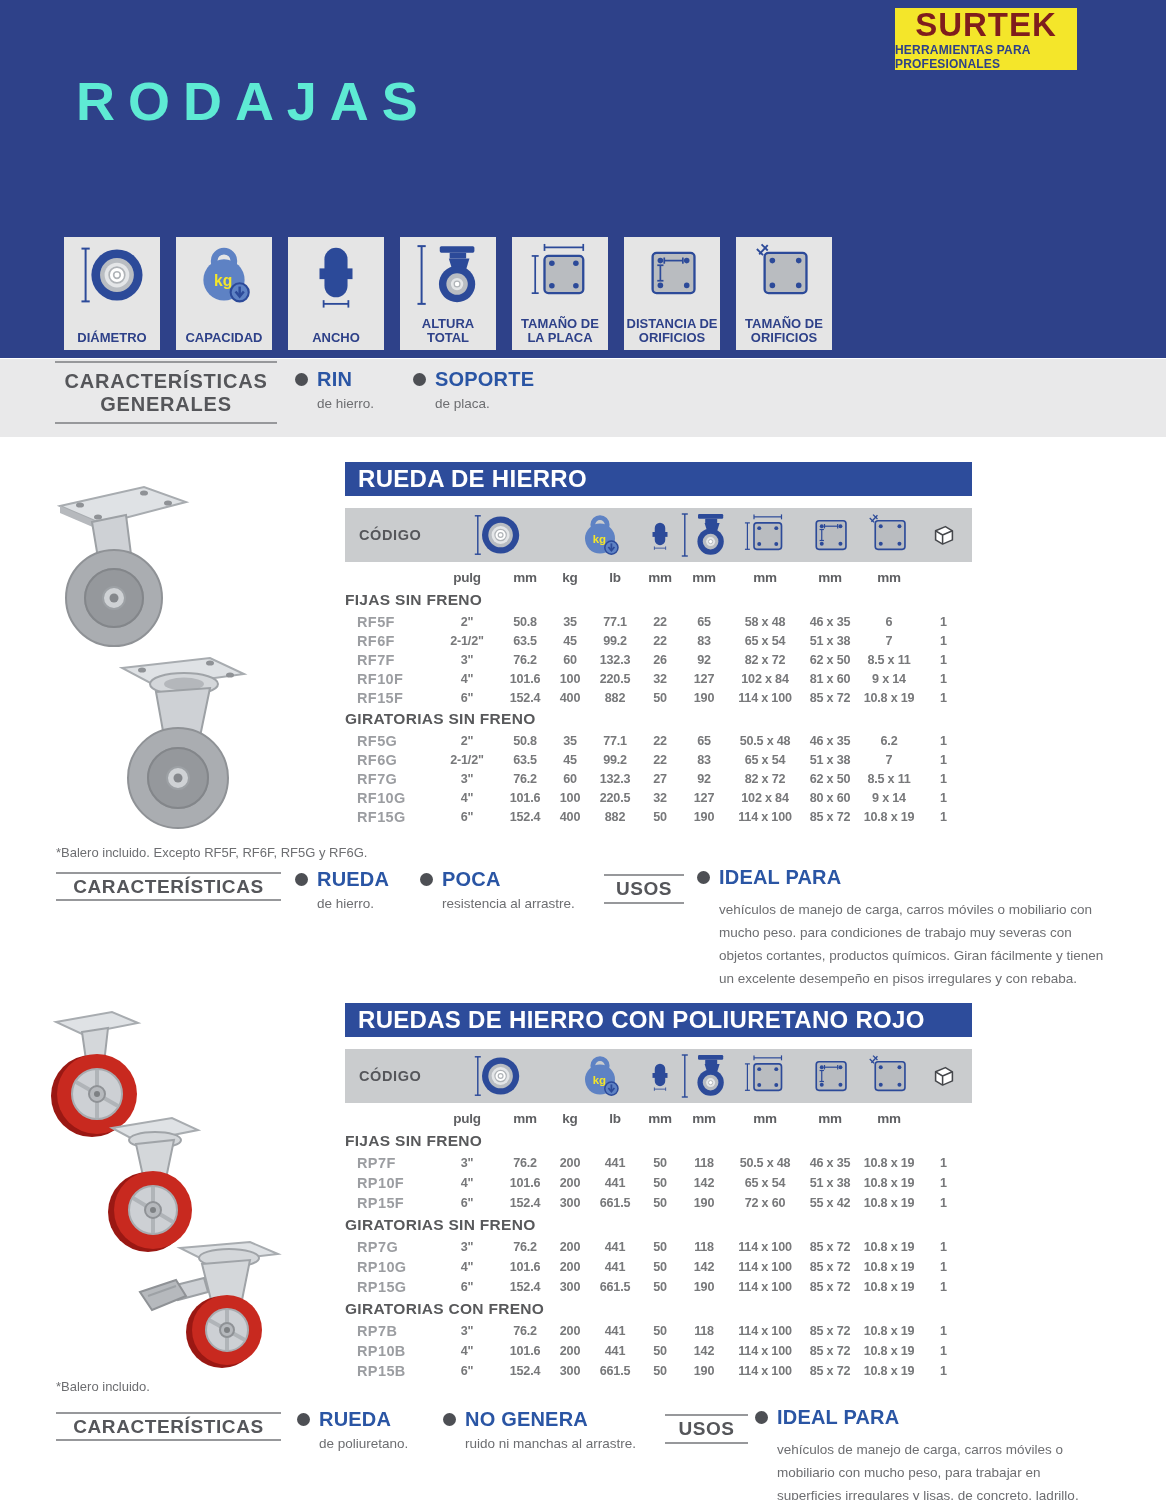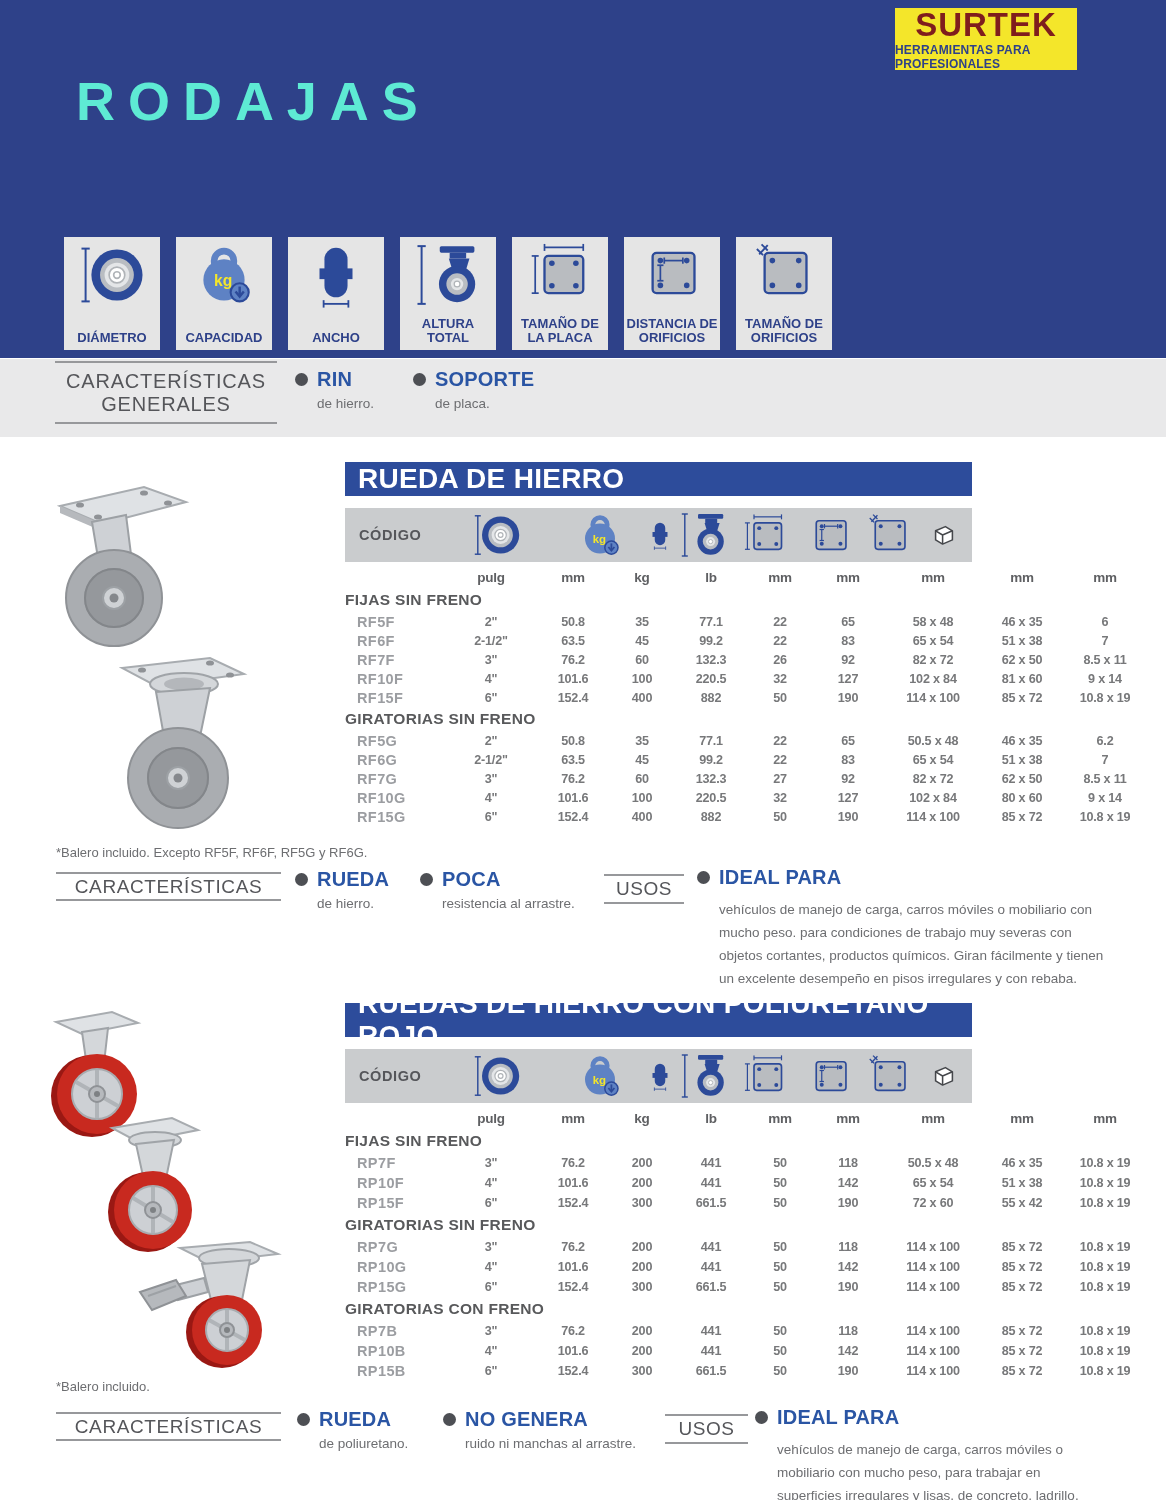--- a/index.html
+++ b/index.html
@@ -18,44 +18,44 @@
   .logo-tag{font-size:12px;font-weight:bold;color:#2e4189;letter-spacing:0.2px;margin-top:2px;}
   .spec-box{position:absolute;top:237px;width:96px;height:113px;background:#e5e5e5;
             display:flex;flex-direction:column;align-items:center;justify-content:flex-end;
             padding-bottom:5px;}
   .spec-box svg.glyph{position:absolute;top:5px;left:50%;transform:translateX(-50%);}
   .spec-label{font-size:13px;font-weight:bold;color:#2e4189;text-align:center;line-height:1.08;}
   
   .gband{position:absolute;left:0;top:359px;width:1166px;height:78px;background:#e9e9ea;}
   .ruled{position:absolute;border-top:2px solid #97989b;border-bottom:2px solid #97989b;
          display:flex;flex-direction:column;align-items:center;justify-content:center;
-         color:#55565a;font-weight:normal;}
+         color:#55565a;font-weight:bold;}
   .gtitle{left:55px;top:361px;width:222px;height:63px;font-size:20px;line-height:1.15;letter-spacing:0.8px;}
   .usos{font-size:19px;letter-spacing:0.5px;}
   
   .feat{position:absolute;display:flex;gap:9px;}
   .bullet{width:13px;height:13px;border-radius:50%;background:#4d4f54;margin-top:5px;flex:none;}
   .ft{font-size:20px;font-weight:bold;color:#2a55a4;letter-spacing:0.2px;line-height:1.1;}
   .fs{font-size:13.5px;color:#6d6e71;margin-top:6px;}
   .para{position:absolute;font-size:13.5px;line-height:23px;color:#6d6e71;}
   .footnote{position:absolute;font-size:13px;color:#6d6e71;}
   
   .spec-table{position:absolute;left:345px;width:627px;}
   .banner{height:34px;background:#2d4c9b;color:#ffffff;display:flex;align-items:center;
-          padding-left:13px;font-size:28px;font-weight:bold;letter-spacing:0.3px;}
+          padding-left:13px;font-size:24px;font-weight:bold;letter-spacing:0.3px;}
   .iband{margin-top:12px;height:54px;background:#caccce;display:grid;align-items:center;
          grid-template-columns:94px 56px 60px 30px 60px 30px 58px 64px 66px 52px 57px;}
   .codigo{grid-column:1;padding-left:14px;font-size:14.5px;font-weight:bold;color:#55565a;
           letter-spacing:0.6px;}
   .bi{display:flex;justify-content:center;align-items:center;}
   .c-diam{grid-column:2/4}.c-cap{grid-column:4/6}.c-ancho{grid-column:6}.c-alt{grid-column:7}
   .c-p1{grid-column:8}.c-p2{grid-column:9}.c-p3{grid-column:10}.c-cube{grid-column:11}
   .tbody{margin-top:4px;}
   .trow{display:grid;grid-template-columns:94px 56px 60px 30px 60px 30px 58px 64px 66px 52px 57px;
-        height:var(--rh,19.1px);align-items:center;gap:24px;}
+        height:var(--rh,19.1px);align-items:center;}
   .trow.units{height:22px;}
   .trow.units .cell{font-size:13.5px;font-weight:bold;color:#5f6063;}
   .cell{text-align:center;font-size:12.6px;font-weight:bold;color:#77787a;
         letter-spacing:-0.2px;white-space:nowrap;}
   .cell.code{text-align:left;padding-left:12px;font-size:14.5px;color:#9b9da1;letter-spacing:0.4px;}
   .group-header{height:24px;display:flex;align-items:center;font-size:15.5px;font-weight:bold;
                 color:#58595b;letter-spacing:0.3px;}
   .photo{position:absolute;}
 </style>
 </head>

